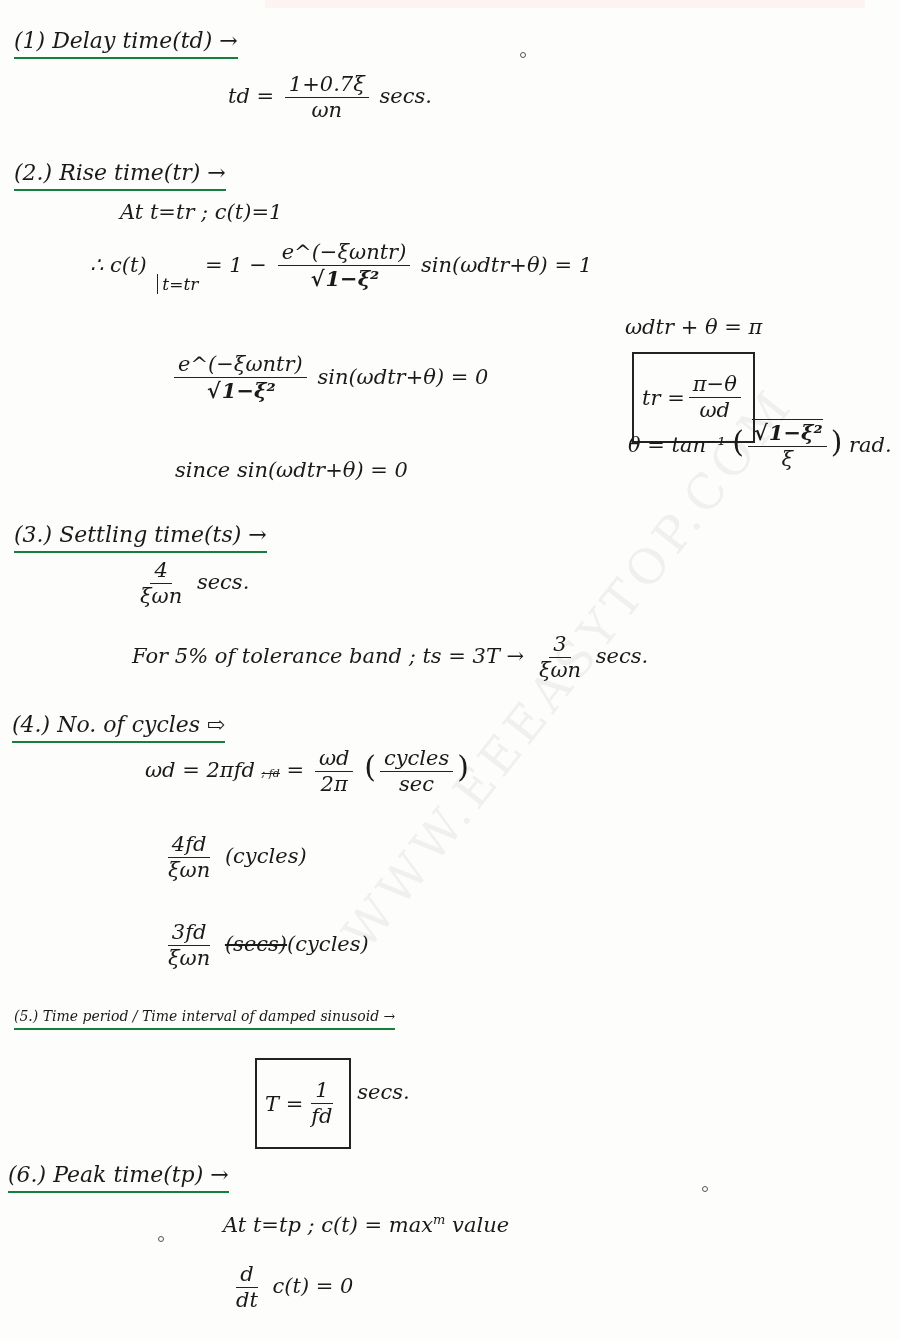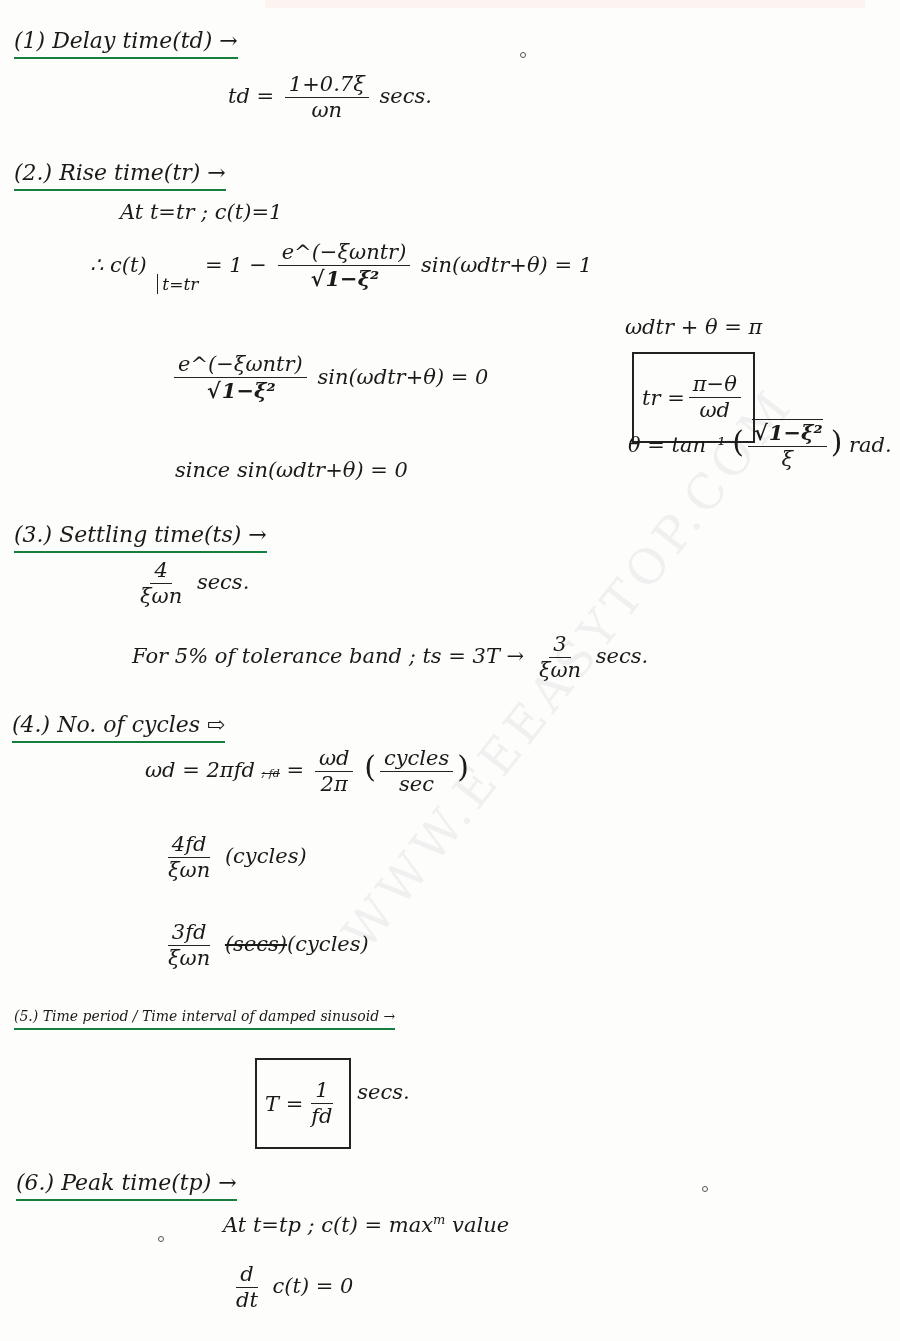--- a/index.html
+++ b/index.html
@@ -128,21 +128,21 @@
   <span class="box">
     <span>T =</span>
     <span class="frac">
       <span class="num">1</span>
       <span class="den">fd</span>
     </span>
   </span>
   <span style="vertical-align:12px;">secs.</span>
 </div>
 
-<div class="abs heading" style="left:16px;top:1162px;margin-top:8px;">(6.) Peak time(tp) →</div>
+<div class="abs heading" style="left:8px;top:1162px;">(6.) Peak time(tp) →</div>
 <div class="abs eq" style="left:198px;top:1212px;margin-left:25px;">
   <span>At t=tp ; c(t) = max</span><sup>m</sup>
   <span>value</span>
 </div>
 <div class="abs eq" style="left:228px;top:1262px;">
   <span class="frac">
     <span class="num">d</span>
     <span class="den">dt</span>
   </span>
   <span>c(t) = 0</span>

